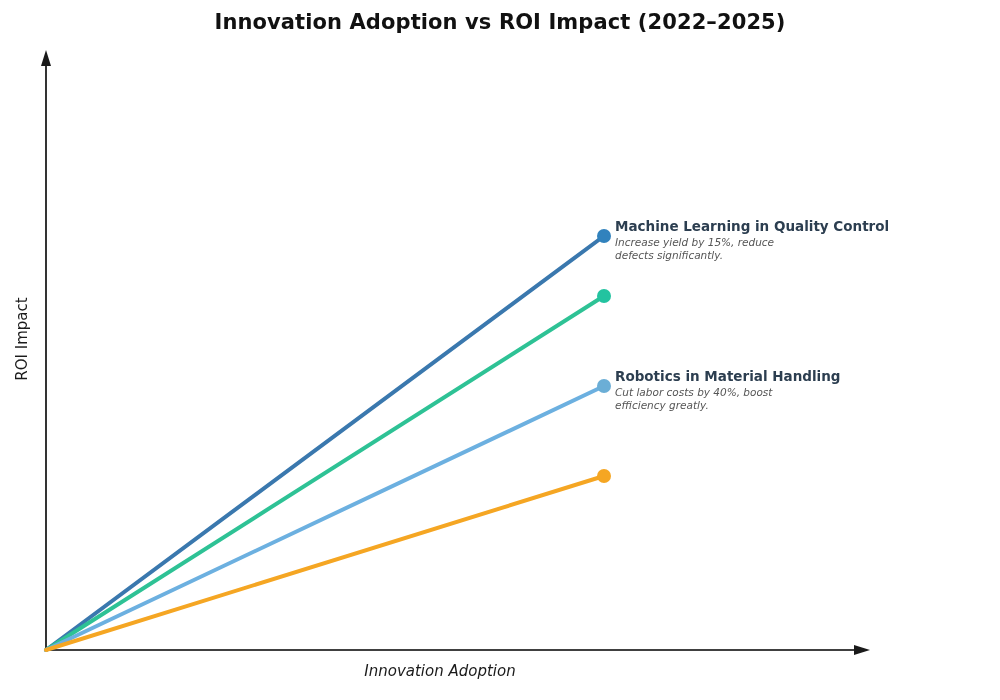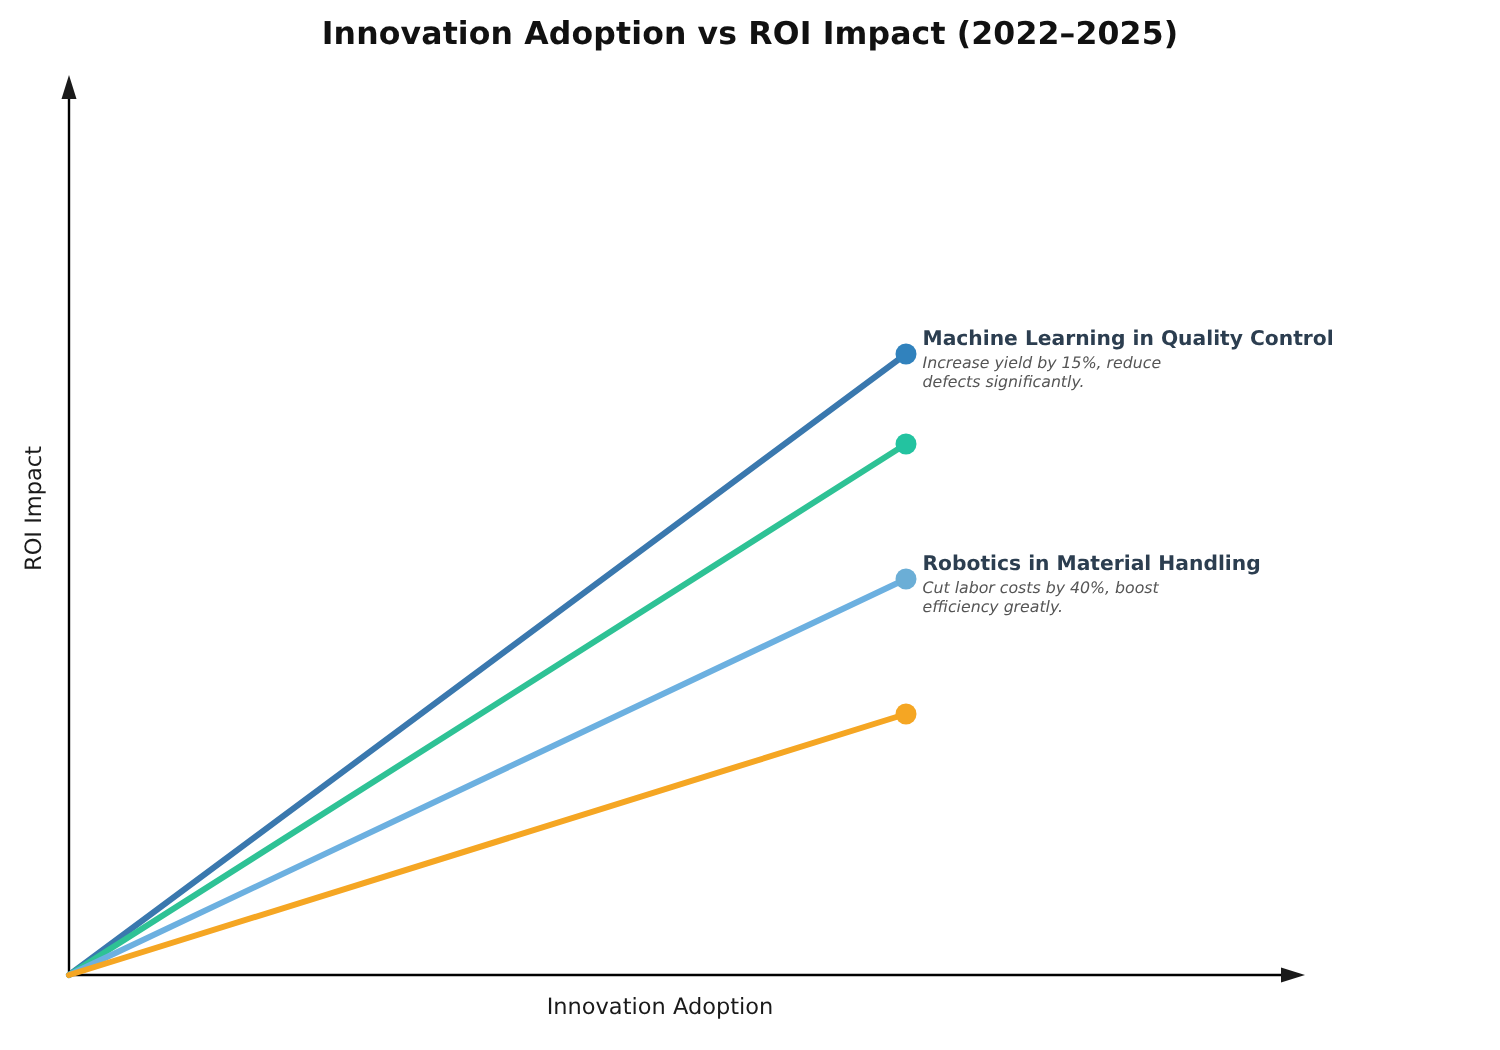--- a/index.html
+++ b/index.html
@@ -40,20 +40,21 @@
     height: 700px;
   }
   .axis-label-x {
     position: absolute;
     left: 295px;
     top: 662px;
     width: 290px;
     text-align: center;
     font-size: 15px;
     color: #1a1a1a;
+    font-style: italic;
   }
   .axis-label-y {
     position: absolute;
     left: -38px;
     top: 330px;
     width: 120px;
     text-align: center;
     font-size: 15px;
     color: #1a1a1a;
     transform: rotate(-90deg);

